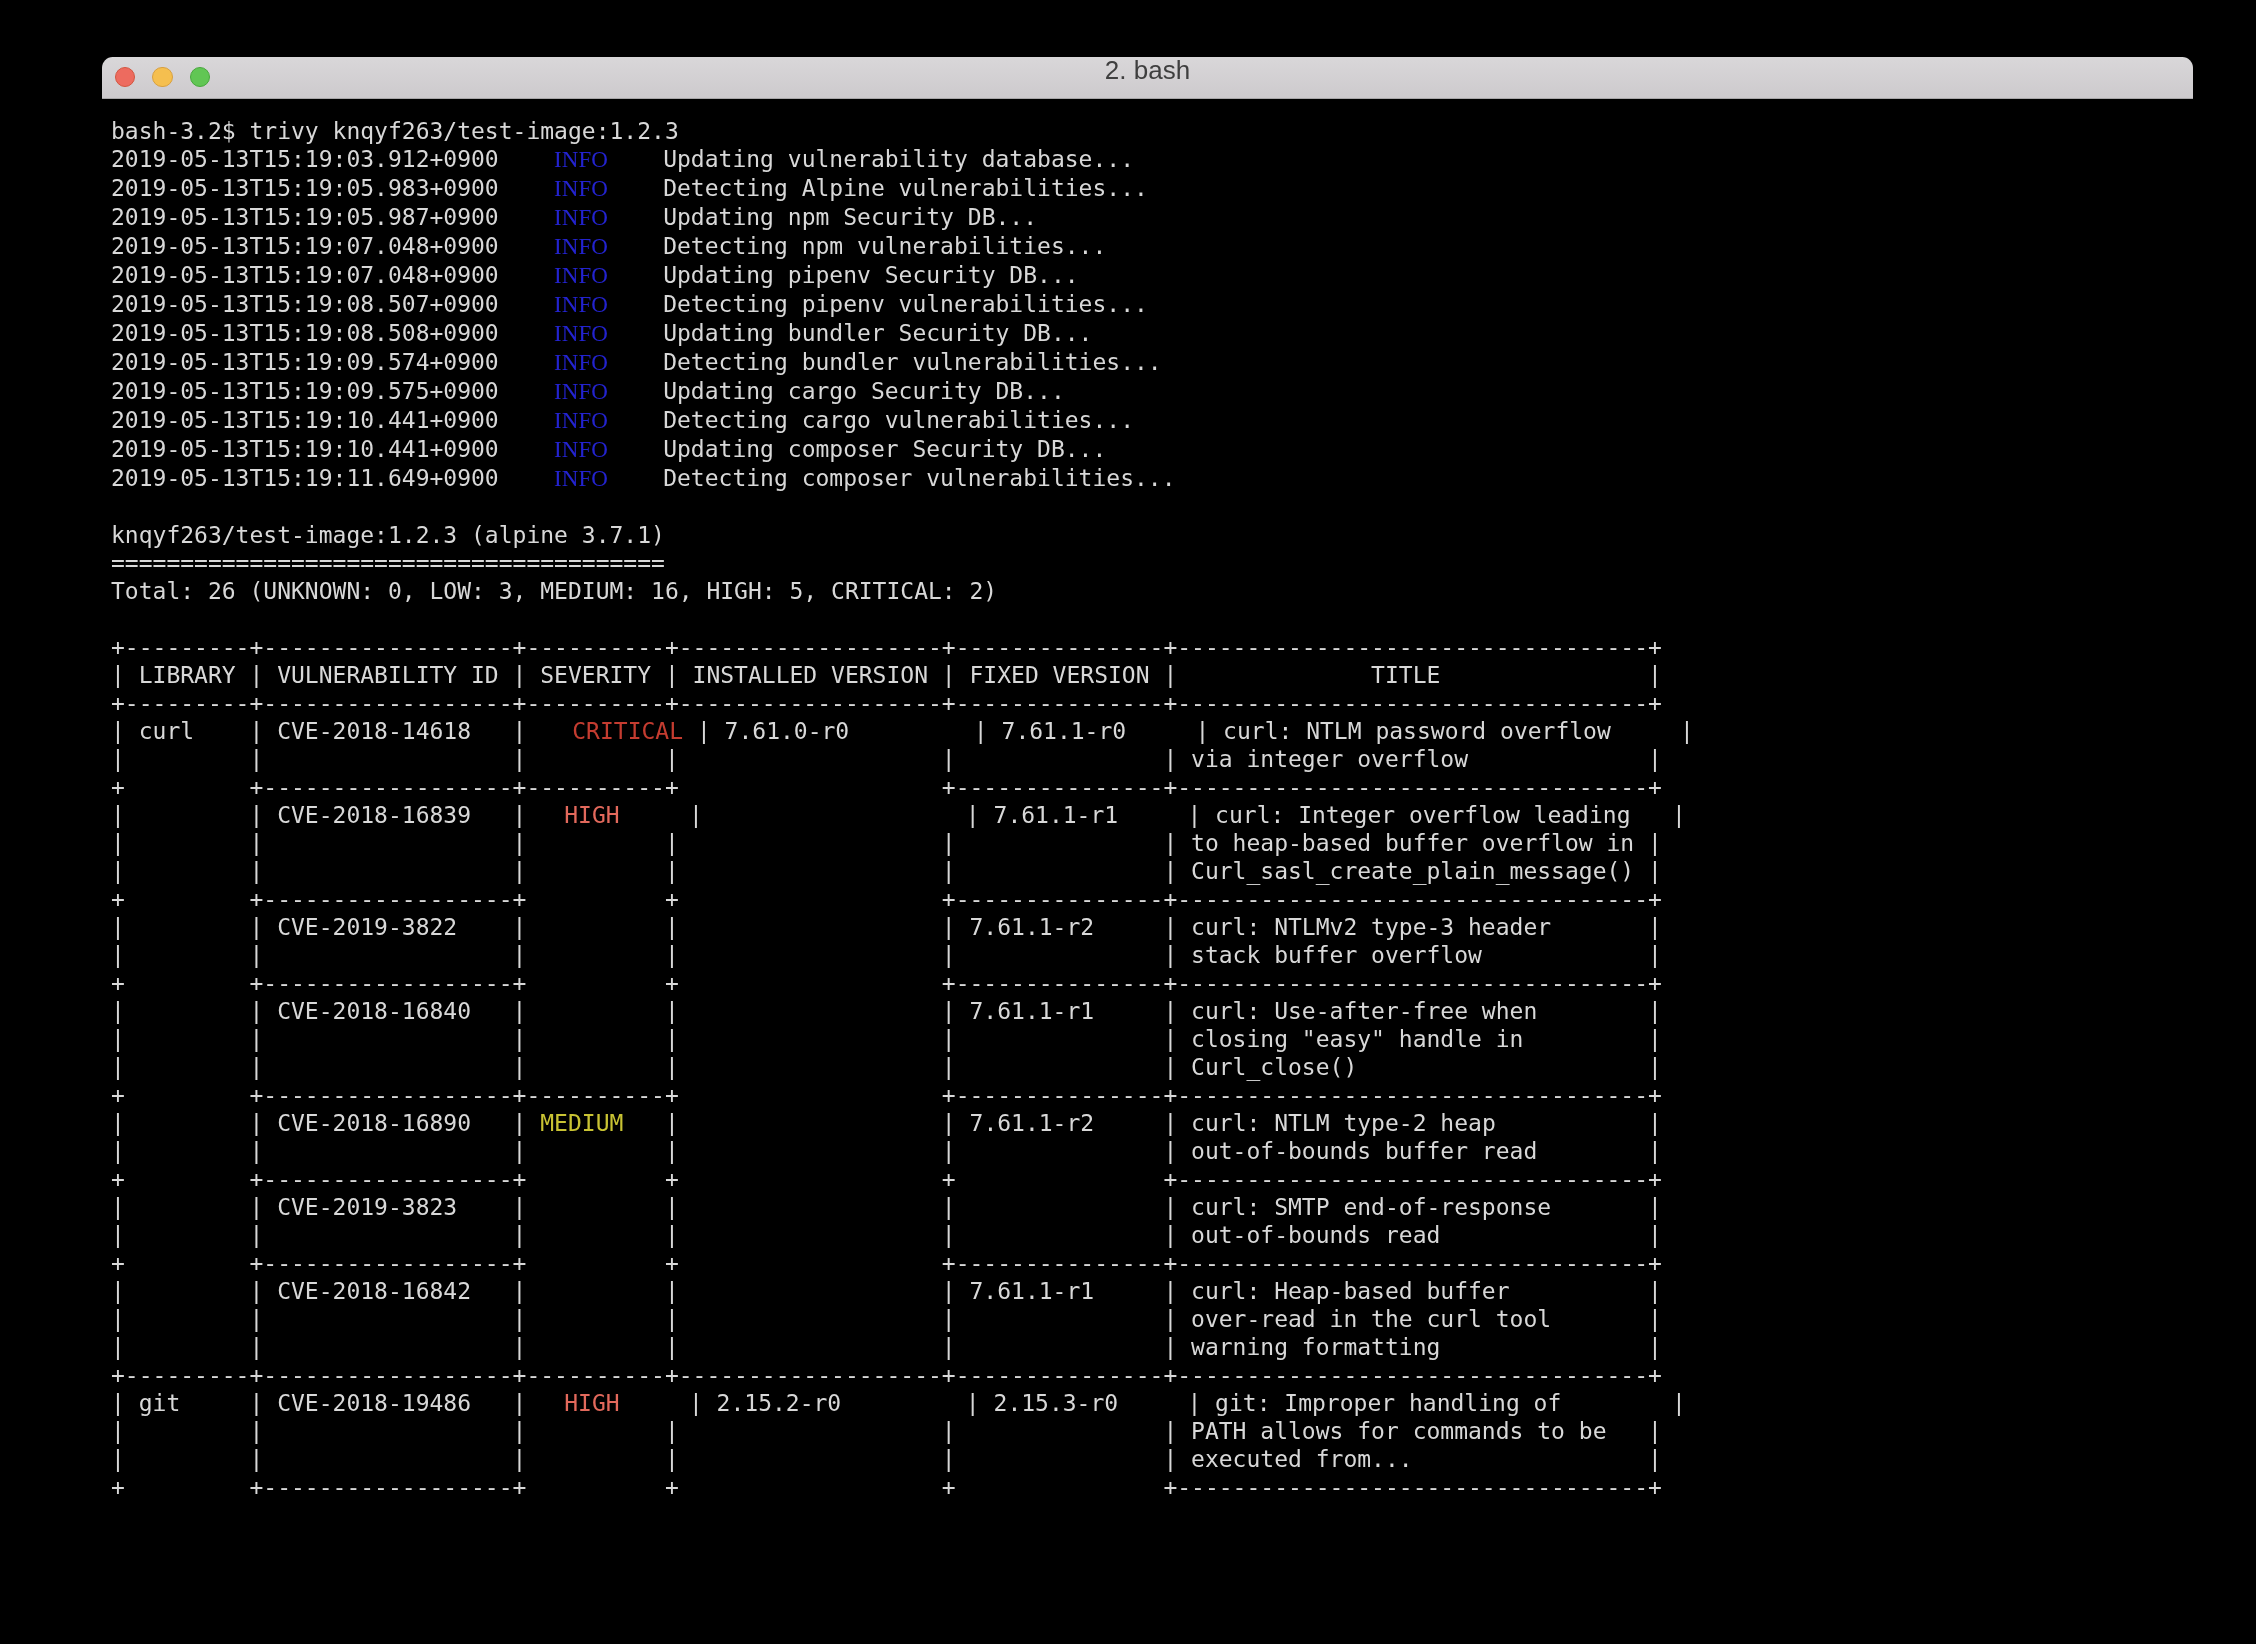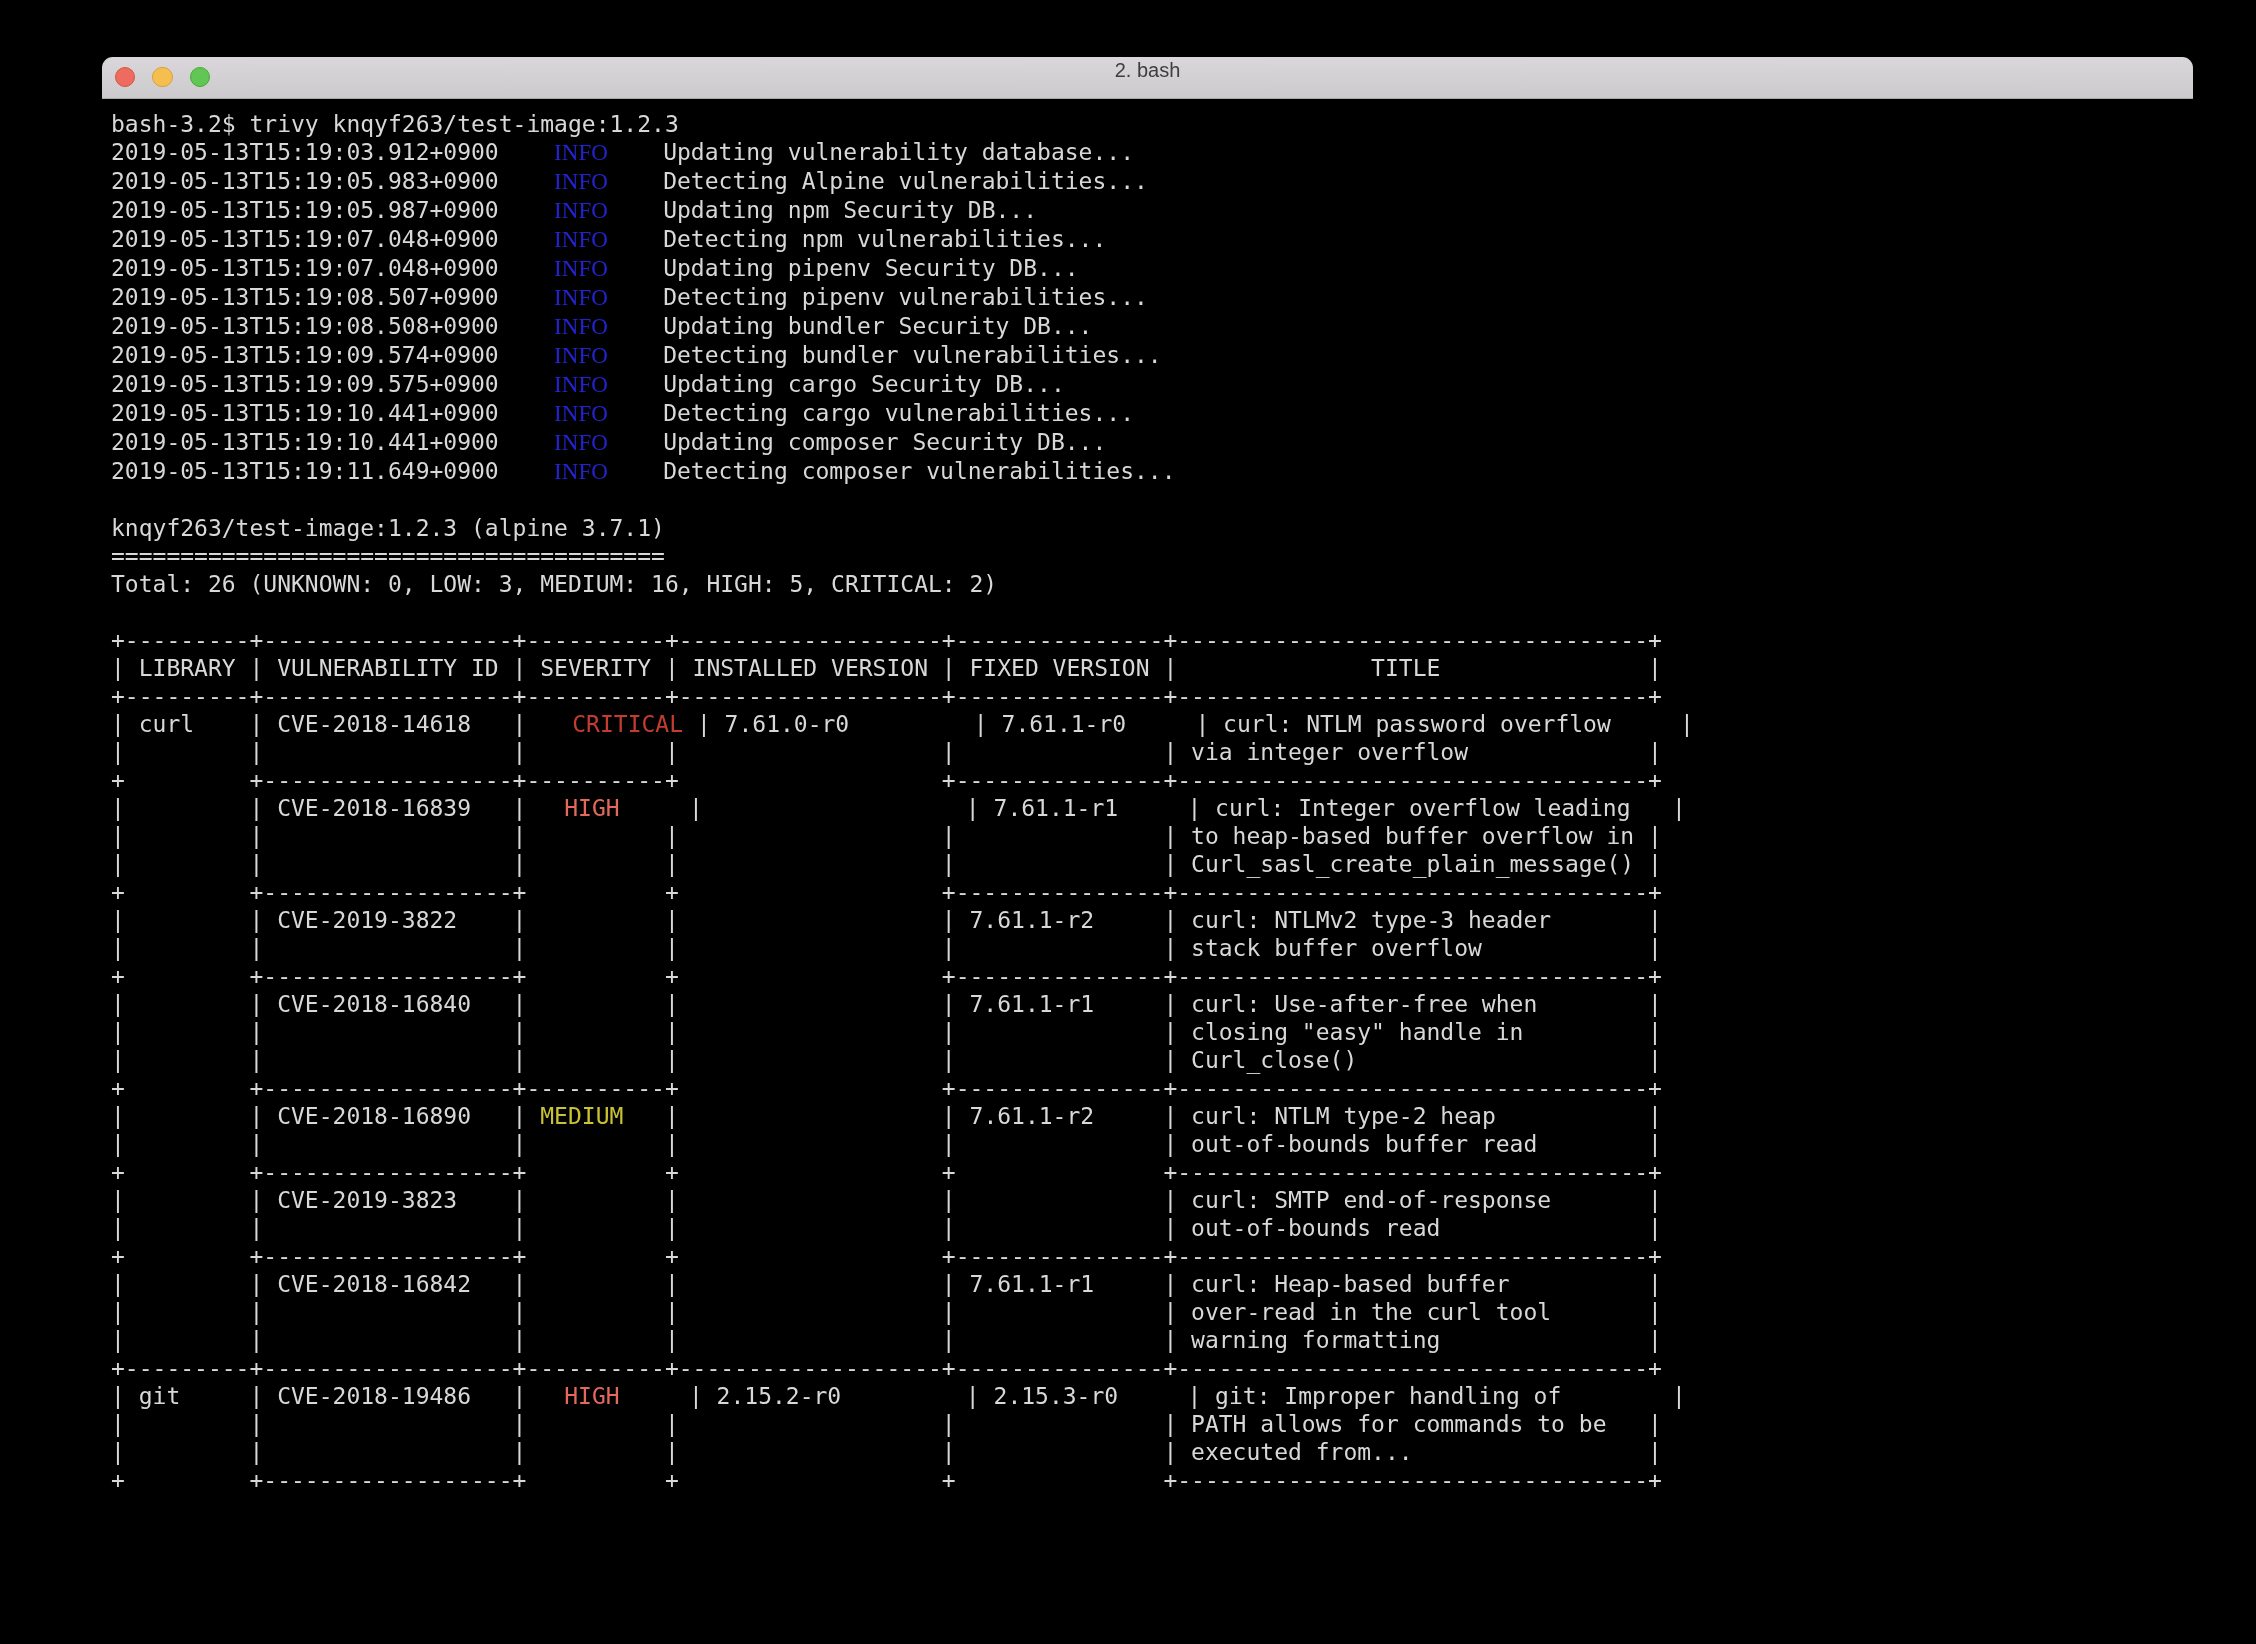--- a/index.html
+++ b/index.html
@@ -11,22 +11,22 @@
             background:linear-gradient(#d9d7d9,#cdcacd);
             border-bottom:0.9px solid #a8a6a8;
             border-radius:10.7px 10.7px 0 0;}
   .lights{position:absolute;left:12.5px;top:9.8px;display:flex;gap:17px;}
   .light{width:20.5px;height:20.5px;border-radius:50%;display:inline-block;box-sizing:border-box;}
   .light.red{background:#ed6b5f;border:0.9px solid #d3553f;}
   .light.yellow{background:#f5bf4f;border:0.9px solid #d8a040;}
   .light.green{background:#61c654;border:0.9px solid #47a83c;}
   .titletext{position:absolute;left:0;right:0;top:0;height:26px;
              display:flex;align-items:center;justify-content:center;
-             font-family:"Liberation Sans",sans-serif;font-size:20px;color:#3f3f3f;}
-  pre#term{margin:0;padding:11px 0 0 9px;
+             font-family:"Liberation Sans",sans-serif;font-size:26px;color:#3f3f3f;}
+  pre#term{margin:0;padding:18px 0 0 9px;
            font:23px/28px "DejaVu Sans Mono",monospace;
            color:var(--c-fg,#d8d8d8);background:transparent;}
   .lv{color:var(--c-info,#2323cf);font-family:Liberation Serif, serif;}
   .sev-critical{color:var(--c-critical,#c43c30);margin-left:32px;}
   .sev-high{color:var(--c-high,#e2695c);margin-left:24px;}
   .sev-medium{color:var(--c-medium,#c9c333);text-align:right;}
 </style>
 </head>
 <body>
 

